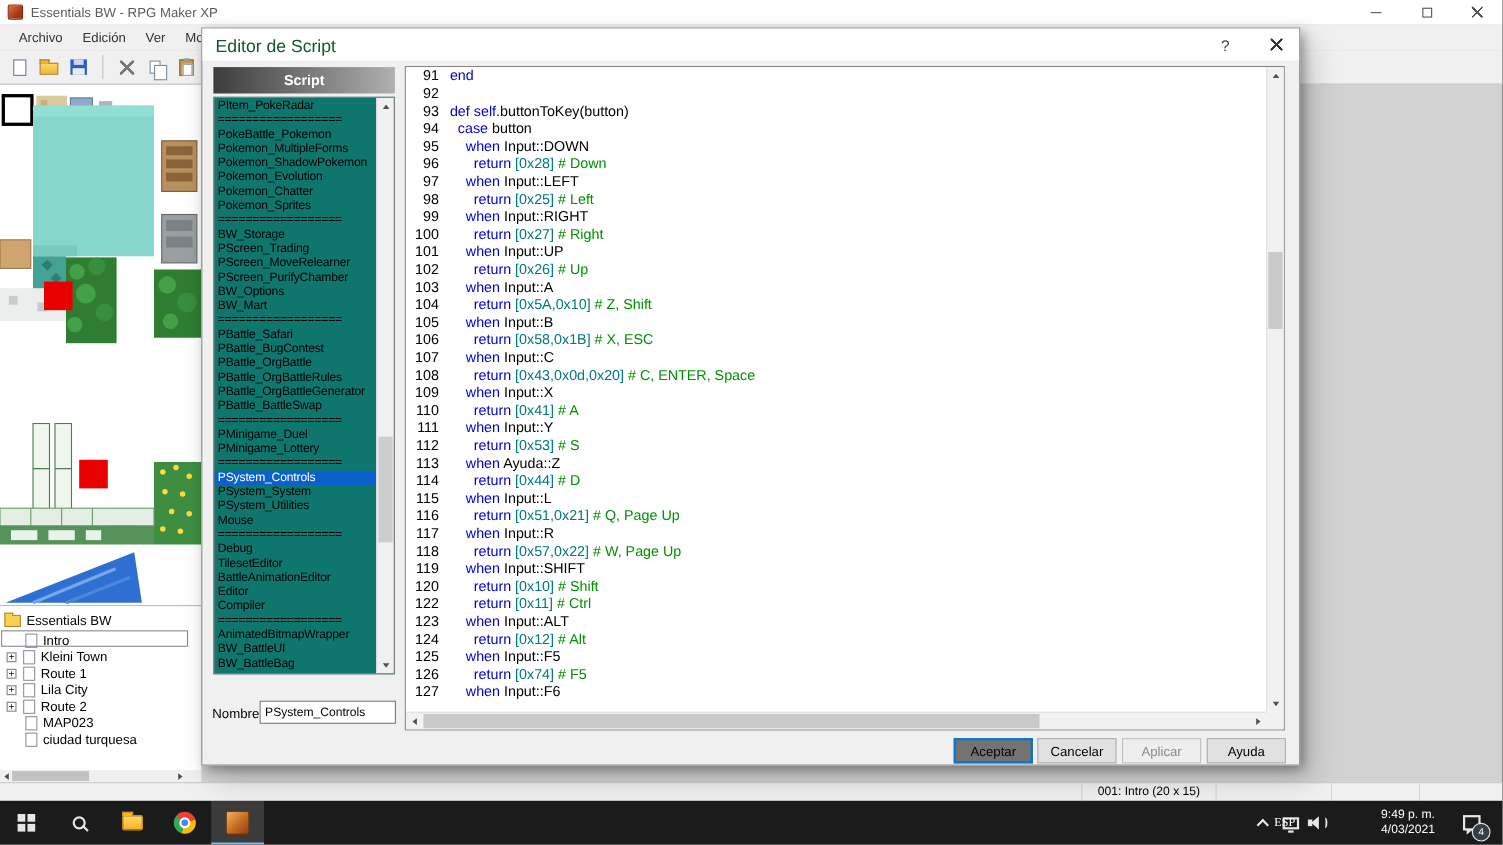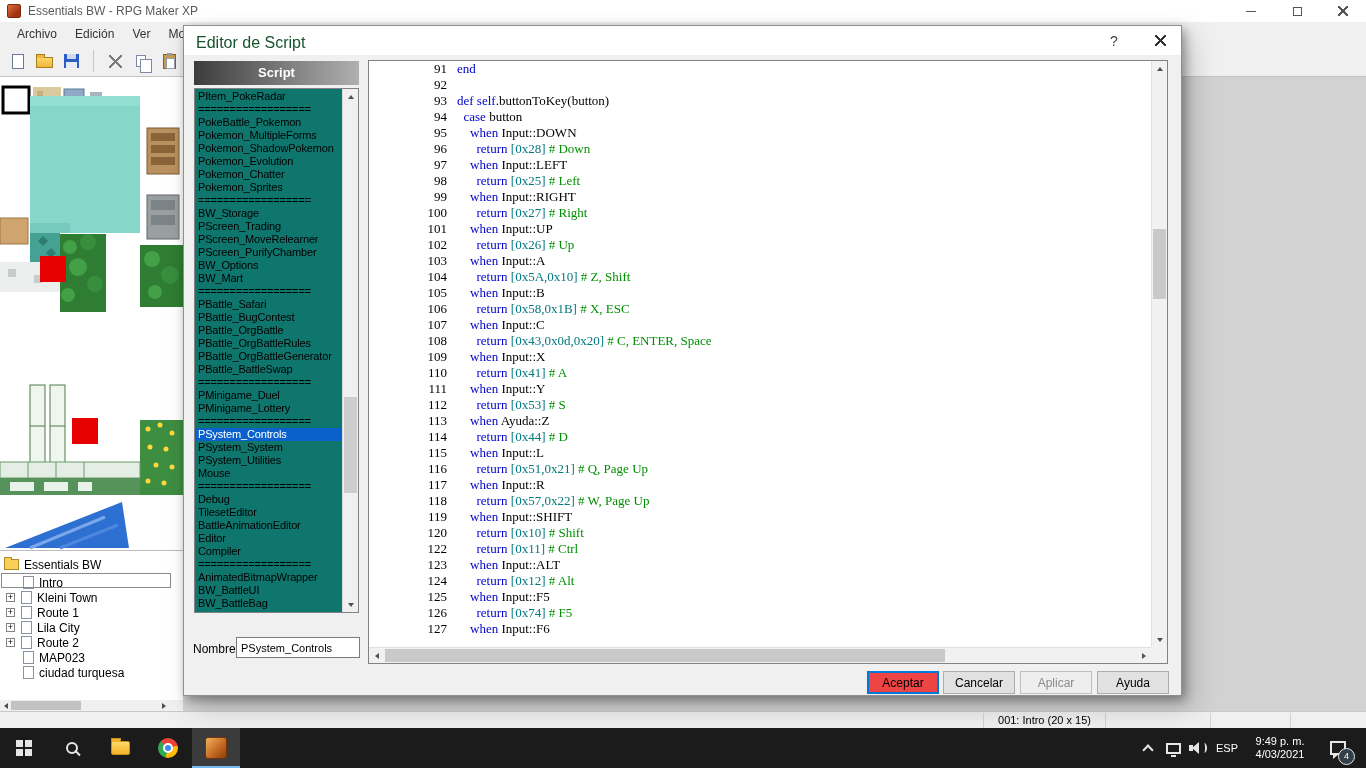--- a/index.html
+++ b/index.html
@@ -104,42 +104,42 @@
   .sb-btn.top { top:0; } .sb-btn.bottom { bottom:0; }
   #script-vthumb { position:absolute; left:1px; top:308px; width:13px; height:96px; background:#cdcdcd; }
 
   #nombre-label { position:absolute; left:9px; top:616px; font-size:12px; color:#000; }
   #nombre-input { position:absolute; left:52px; top:611px; width:124px; height:21px; border:1px solid #7a7a7a;
                   background:#fff; font-size:11px; padding:0 4px; font-family:"Liberation Sans",sans-serif; }
 
   #editor-frame { position:absolute; left:184px; top:34px; width:800px; height:604px; border:1px solid #828282;
                   background:#fff; }
   #code-viewport { position:absolute; left:0; top:0; width:782px; height:586px; overflow:hidden; background:#fff; }
-  .code-line { height:16px; white-space:pre; font-family:Liberation Serif, serif;
-               font-size:13px; line-height:16px;margin-left:48px; }
+  .code-line { height:16px; white-space:pre; font-family:Liberation Sans, sans-serif;
+               font-size:13px; line-height:16px; }
   .ln { display:inline-block; width:40px; text-align:right; padding-right:10px; color:#000; }
   .tk-k { color:#0000cc; } .tk-n { color:#00787c; } .tk-c { color:#009000; } .tk-p { color:#000; }
 
   #code-vscroll { position:absolute; right:0; top:0; width:16px; height:586px; background:#f1f1f1;
                   border-left:1px solid #e0e0e0; }
   #code-vthumb { position:absolute; left:1px; top:168px; width:13px; height:70px; background:#c9c9c9; }
   #code-hscroll { position:absolute; left:0; bottom:0; width:782px; height:16px; background:#f1f1f1;
                   border-top:1px solid #e0e0e0; }
   .sb-btn.left { left:0; top:0; } .sb-btn.right { left:auto; right:0; top:0; }
   #code-hthumb { position:absolute; left:16px; top:1px; width:560px; height:13px; background:#c9c9c9; }
   #code-corner { position:absolute; right:0; bottom:0; width:16px; height:16px; background:#f1f1f1; }
 
   .tri-up { width:0; height:0; border-left:3px solid transparent; border-right:3px solid transparent; border-bottom:4px solid #505050; }
   .tri-down { width:0; height:0; border-left:3px solid transparent; border-right:3px solid transparent; border-top:4px solid #505050; }
   .tri-left { width:0; height:0; border-top:3px solid transparent; border-bottom:3px solid transparent; border-right:4px solid #505050; }
   .tri-right { width:0; height:0; border-top:3px solid transparent; border-bottom:3px solid transparent; border-left:4px solid #505050; }
 
   .dlg-btn { position:absolute; top:645px; width:72px; height:23px; font-size:12px;
              font-family:"Liberation Sans",sans-serif; background:#e1e1e1; border:1px solid #adadad; color:#000; }
-  #btn-aceptar { left:683px; background:#ef4444; border:2px solid #0078d7; }
+  #btn-aceptar { left:683px; background:#737373; border:2px solid #0078d7; }
   #btn-cancelar { left:759px; } 
   #btn-aplicar { left:836px; color:#8b8b8b; background:#eeeeee; border-color:#bfbfbf; }
   #btn-ayuda { left:913px; }
 
   
   #taskbar { position:absolute; left:0; top:728px; width:1366px; height:40px; background:#1b1b1b; }
   .tb-item { position:absolute; top:0; width:48px; height:40px; display:flex; align-items:center; justify-content:center; }
   #tb-start { left:0; } #tb-search { left:48px; } #tb-explorer { left:96px; } #tb-chrome { left:144px; }
   #tb-rmxp { left:192px; background:rgba(255,255,255,.14); box-shadow:inset 0 -2px 0 #76b9ed; }
   .winlogo { width:16px; height:16px; display:grid; grid-template-columns:7px 7px; grid-template-rows:7px 7px; gap:2px; }
@@ -152,21 +152,21 @@
   .folder-tb::before { content:''; position:absolute; left:-1px; top:-4px; width:8px; height:3px;
                background:#f2b32a; border:1px solid #c8921a; border-bottom:none; }
   .chrome { position:relative; width:20px; height:20px; border-radius:50%;
             background:conic-gradient(from -45deg,#ea4335 0 120deg,#fbbc05 120deg 240deg,#34a853 240deg 360deg); }
   .chrome-in { position:absolute; inset:5px; border-radius:50%; background:#4285f4; border:2px solid #fff; }
   .rmxp-ic { width:22px; height:22px; border-radius:3px; border:1px solid #703510;
              background:linear-gradient(135deg,#f2b25a,#c0651f 60%,#8a3f10); }
   .tb-item.tray { width:26px; }
   #tray-caret { left:1136px; width:24px; }
   #tray-net { left:1160px; } #tray-vol { left:1186px; }
-  #tray-lang { left:1212px; width:30px; color:#fff; font-size:11px; }
+  #tray-lang { left:1153px; width:30px; color:#fff; font-size:11px;font-family:Liberation Serif, serif; }
   #tray-clock { left:1242px; width:76px; color:#fff; font-size:11px; flex-direction:column; line-height:13px; }
   #tray-action { left:1318px; width:40px; }
   .chev { width:8px; height:8px; border-left:2px solid #e6e6e6; border-top:2px solid #e6e6e6;
           transform:rotate(45deg); margin-top:4px; }
   .net { width:15px; height:11px; border:2px solid #e6e6e6; position:relative; }
   .net::after { content:''; position:absolute; left:3px; bottom:-5px; width:5px; height:2px; background:#e6e6e6; }
   .vol { position:relative; width:20px; height:14px; }
   .vol::before { content:''; position:absolute; left:0; top:4px; width:4px; height:6px; background:#e6e6e6; }
   .vol::after { content:''; position:absolute; left:3px; top:1px; border-right:7px solid #e6e6e6;
                 border-top:6px solid transparent; border-bottom:6px solid transparent; }

